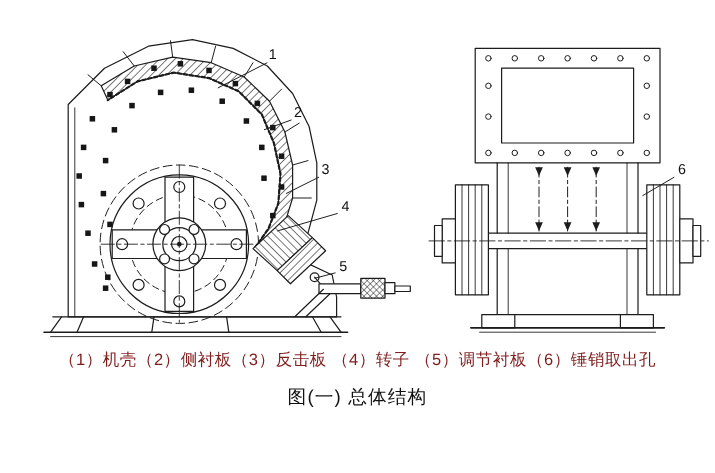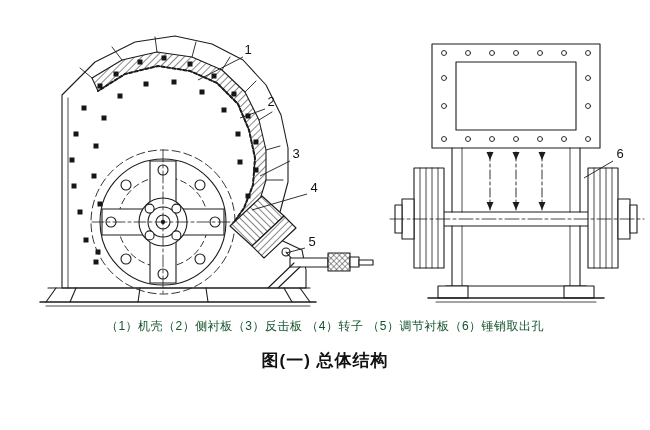--- a/index.html
+++ b/index.html
@@ -3,25 +3,25 @@
 <meta charset="utf-8">
 <style>
   html,body{margin:0;padding:0;background:#fff;}
   .page{
     position:relative;width:650px;height:430px;background:#ffffff;overflow:hidden;
     font-family:"Liberation Sans","DejaVu Sans",sans-serif;color:#111;
   }
   .canvas{position:absolute;left:0;top:0;}
   .caption-legend{
     position:absolute;left:0;top:318px;width:650px;text-align:center;
-    font-size:12px;letter-spacing:.5px;white-space:nowrap;color:#14532d;
+    font-size:15px;letter-spacing:.5px;white-space:nowrap;color:#7f1d1d;
   }
   .caption-title{
     position:absolute;left:0;top:349px;width:650px;text-align:center;
-    font-size:17px;font-weight:bold;letter-spacing:1px;color:#111;
+    font-size:17px;font-weight:normal;letter-spacing:1px;color:#111;
   }
   svg text{font-family:"Liberation Sans","DejaVu Sans",sans-serif;}
 </style>
 </head>
 <body>
 
 <div class="page">
 
   <svg class="canvas" width="650" height="430" viewBox="0 0 650 430">
     <defs>

